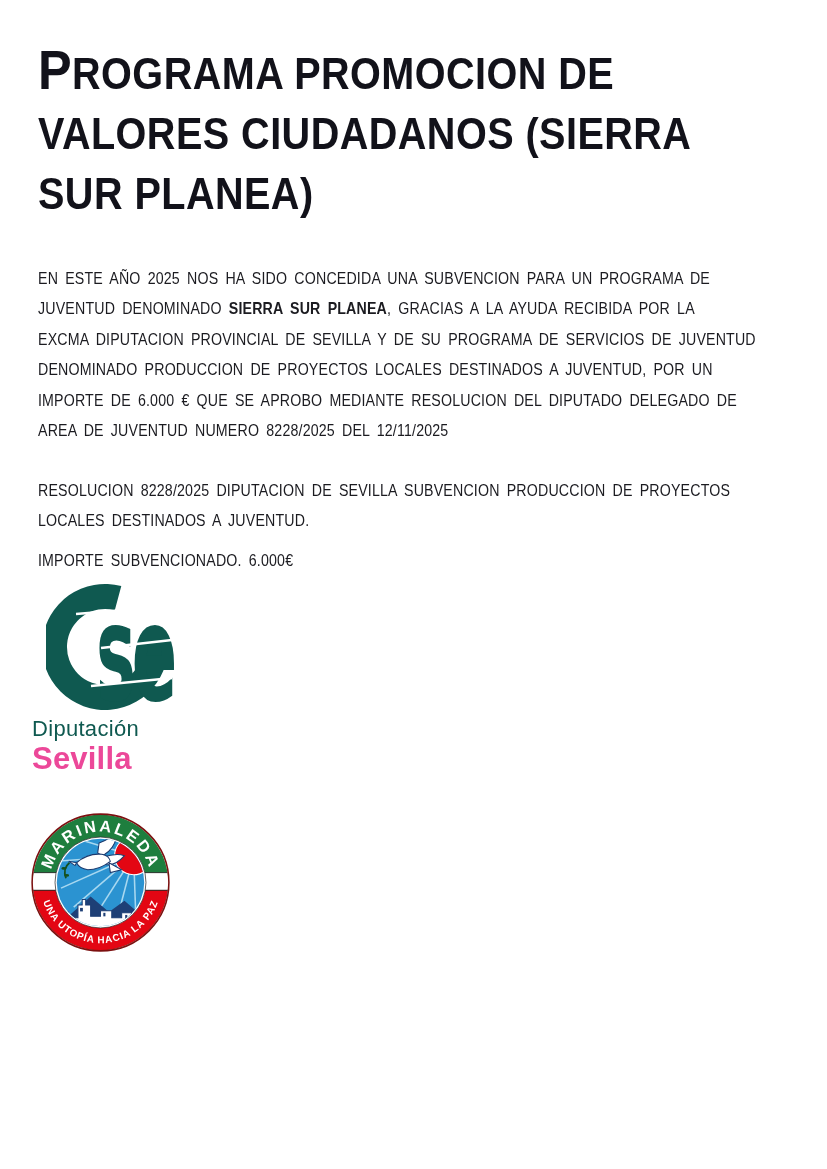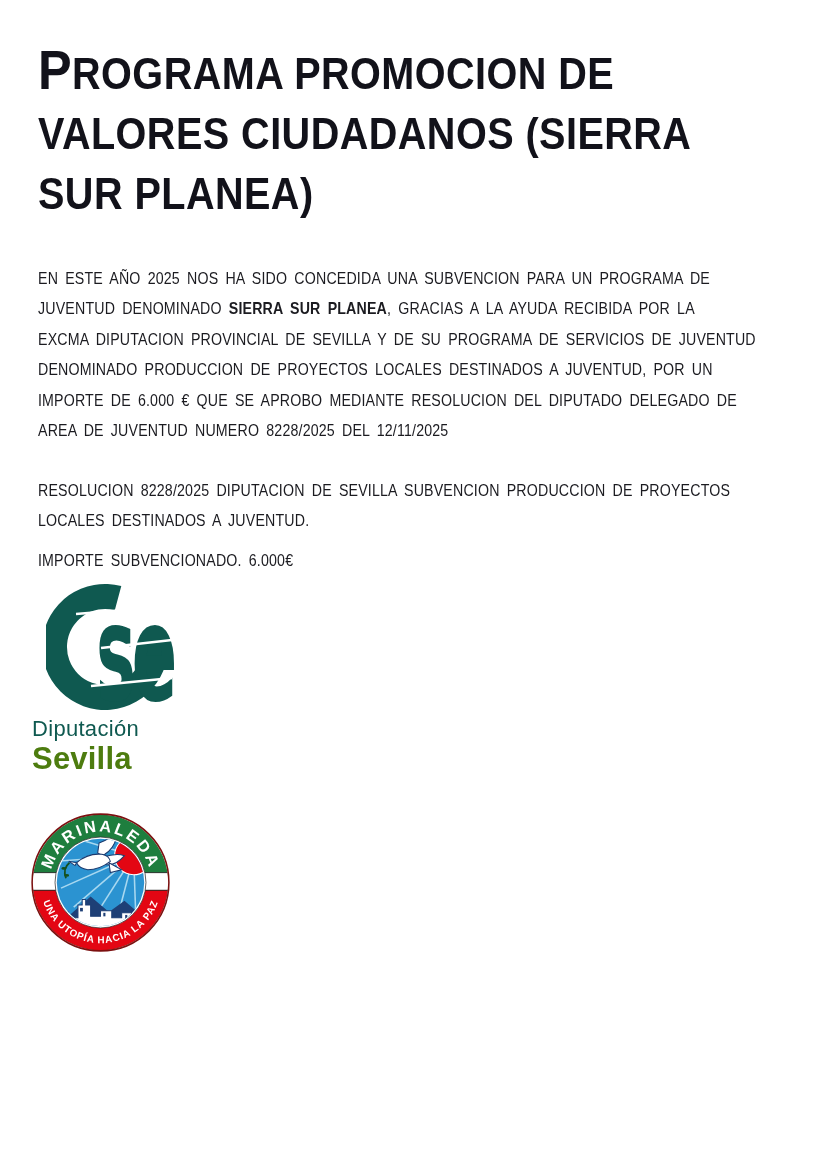--- a/index.html
+++ b/index.html
@@ -29,21 +29,21 @@
   .p2{top:475px;}
   .p3{top:545px;}
   
   .sevilla-logo{position:absolute;left:32px;top:582px;}
   .sevilla-logo svg{display:block;margin-left:14px;}
   .dip-name{
     margin-top:3px;color:#0f5950;font-size:22px;font-weight:400;
     letter-spacing:.3px;line-height:28px;
   }
   .dip-city{
-    color:#4d7c0f;font-size:31px;font-weight:700;letter-spacing:.2px;line-height:32px;
+    color:#ec4899;font-size:31px;font-weight:700;letter-spacing:.2px;line-height:32px;
   }
   
   .marinaleda{position:absolute;left:30px;top:812px;}
 </style>
 </head>
 <body>
 
 <div class="page">
 
   <div class="title">

